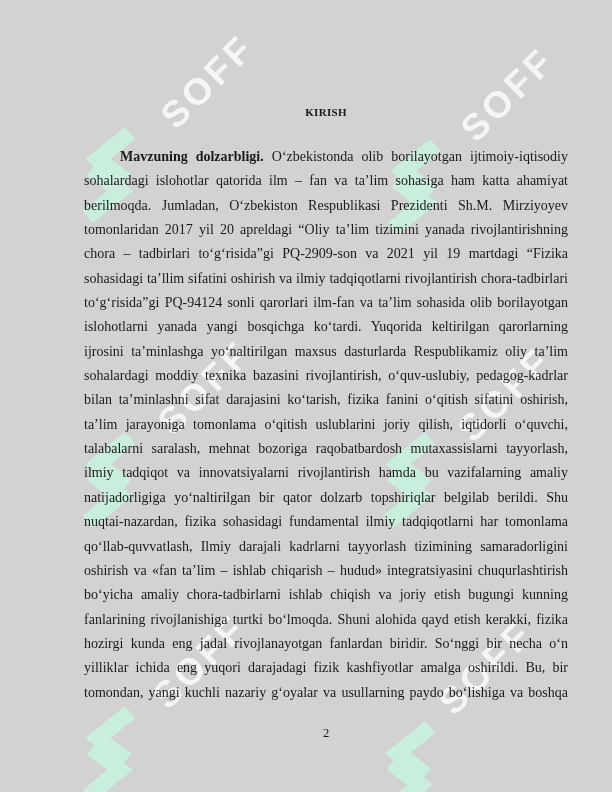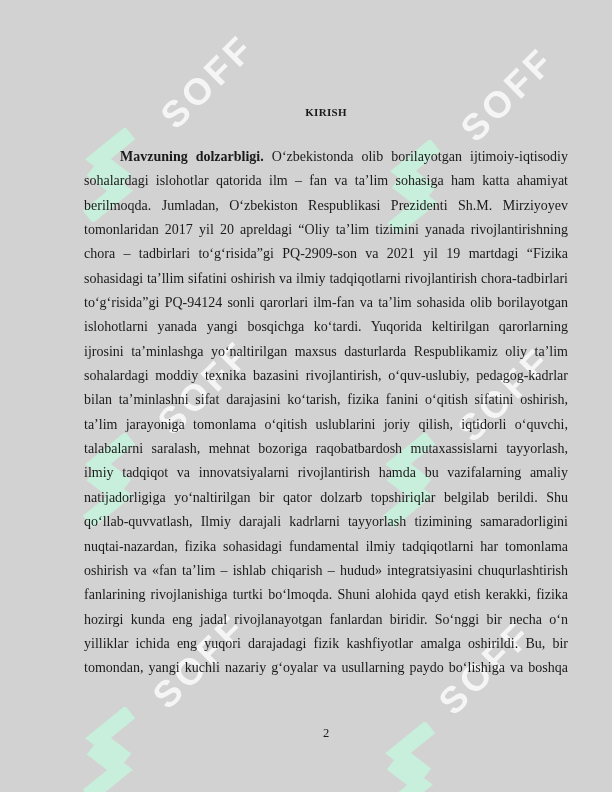--- a/index.html
+++ b/index.html
@@ -104,23 +104,24 @@
         <div class="bline">sohasidagi ta’llim sifatini oshirish va ilmiy tadqiqotlarni rivojlantirish chora-tadbirlari</div>
         <div class="bline">to‘g‘risida”gi PQ-94124 sonli qarorlari ilm-fan va ta’lim sohasida olib borilayotgan</div>
         <div class="bline">islohotlarni yanada yangi bosqichga ko‘tardi. Yuqorida keltirilgan qarorlarning</div>
         <div class="bline">ijrosini ta’minlashga yo‘naltirilgan maxsus dasturlarda Respublikamiz oliy ta’lim</div>
         <div class="bline">sohalardagi moddiy texnika bazasini rivojlantirish, o‘quv-uslubiy, pedagog-kadrlar</div>
         <div class="bline">bilan ta’minlashni sifat darajasini ko‘tarish, fizika fanini o‘qitish sifatini oshirish,</div>
         <div class="bline">ta’lim jarayoniga tomonlama o‘qitish uslublarini joriy qilish, iqtidorli o‘quvchi,</div>
         <div class="bline">talabalarni saralash, mehnat bozoriga raqobatbardosh mutaxassislarni tayyorlash,</div>
         <div class="bline">ilmiy tadqiqot va innovatsiyalarni rivojlantirish hamda bu vazifalarning amaliy</div>
         <div class="bline">natijadorligiga yo‘naltirilgan bir qator dolzarb topshiriqlar belgilab berildi. Shu</div>
+        <div class="bline">nuqtai-nazardan, fizika sohasidagi fundamental ilmiy tadqiqotlarni har tomonlama</div>
         <div class="bline">qo‘llab-quvvatlash, Ilmiy darajali kadrlarni tayyorlash tizimining samaradorligini</div>
-        <div class="bline">nuqtai-nazardan, fizika sohasidagi fundamental ilmiy tadqiqotlarni har tomonlama</div>
         <div class="bline">oshirish va «fan ta’lim – ishlab chiqarish – hudud» integratsiyasini chuqurlashtirish</div>
+        <div class="bline">bo‘yicha amaliy chora-tadbirlarni ishlab chiqish va joriy etish bugungi kunning</div>
         <div class="bline">fanlarining rivojlanishiga turtki bo‘lmoqda. Shuni alohida qayd etish kerakki, fizika</div>
         <div class="bline">hozirgi kunda eng jadal rivojlanayotgan fanlardan biridir. So‘nggi bir necha o‘n</div>
         <div class="bline">yilliklar ichida eng yuqori darajadagi fizik kashfiyotlar amalga oshirildi. Bu, bir</div>
         <div class="bline">tomondan, yangi kuchli nazariy g‘oyalar va usullarning paydo bo‘lishiga va boshqa</div>
       </div>
   </div>
 
   <div class="page-number">2</div>
 
 </div>

